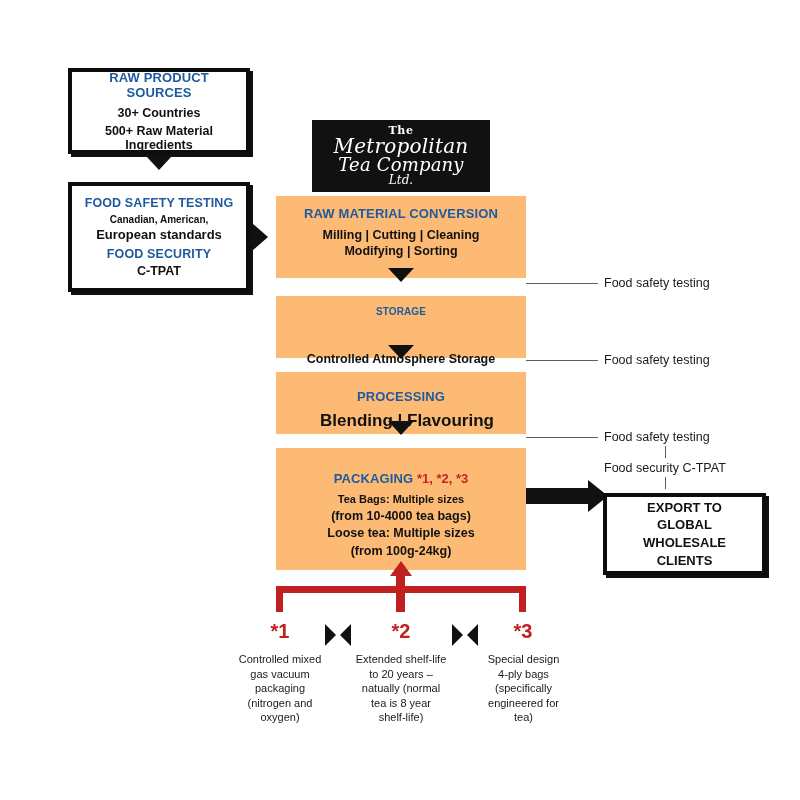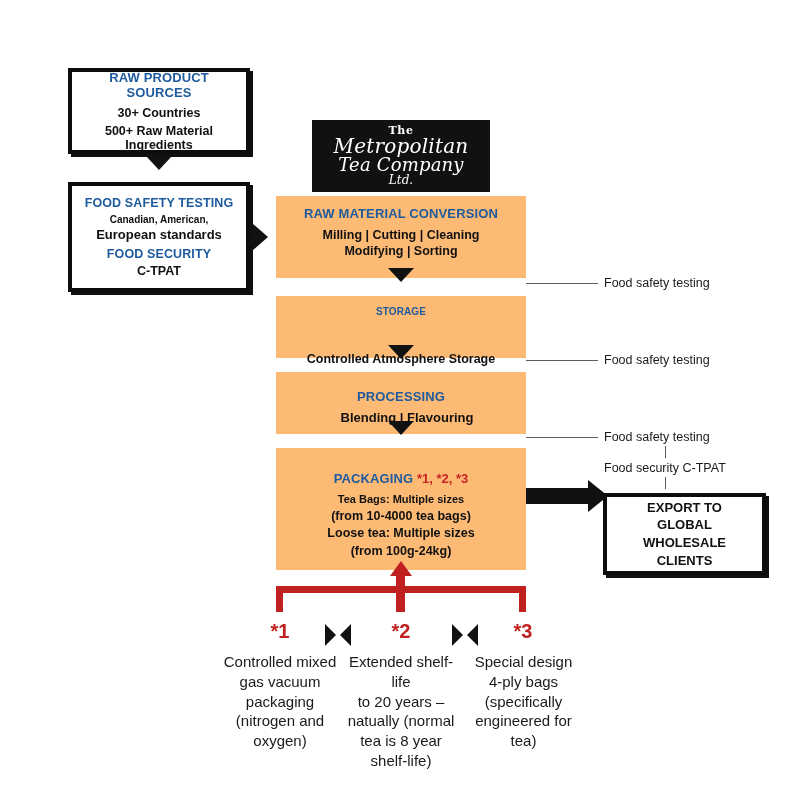--- a/index.html
+++ b/index.html
@@ -151,21 +151,21 @@
   .fnum{
     position:absolute;
     color:#c0201f;
     font-weight:bold;
     font-size:20px;
     text-align:center;
   }
   .ftext{
     position:absolute;
     color:#1a1a1a;
-    font-size:15px;
+    font-size:11px;
     line-height:1.32;
     text-align:center;
   }
   
   .sep{position:absolute;width:26px;height:22px;}
   .sep .lt,.sep .rt{position:absolute;top:0;width:0;height:0;}
   .sep .lt{left:0;border-top:11px solid transparent;border-bottom:11px solid transparent;border-left:11px solid #111111;}
   .sep .rt{right:0;border-top:11px solid transparent;border-bottom:11px solid transparent;border-right:11px solid #111111;}
 </style>
 </head>
@@ -212,21 +212,21 @@
   <div class="tri-down" style="left:388px;top:268px;"></div>
 
   <div class="greybox" style="left:276px;top:296px;width:250px;height:62px;padding-top:10px;">
     <div class="hdr" style="font-size:10px;margin-bottom:6px;">STORAGE</div>
     <div class="bodytxt" style="font-size:12.5px;line-height:1.3;margin-top:28px;">Controlled Atmosphere Storage</div>
   </div>
   <div class="tri-down" style="left:388px;top:345px;"></div>
 
   <div class="greybox" style="left:276px;top:372px;width:250px;height:62px;padding-top:10px;">
     <div class="hdr" style="font-size:13px;margin-bottom:6px;margin-top:7px;">PROCESSING</div>
-    <div class="bodytxt" style="font-size:13px;line-height:1.3;padding-left:12px;">Blending | Flavouring</div>
+    <div class="bodytxt" style="font-size:17px;line-height:1.3;padding-left:12px;">Blending | Flavouring</div>
   </div>
   <div class="tri-down" style="left:388px;top:421px;"></div>
 
   <div class="greybox" style="left:276px;top:448px;width:250px;height:122px;padding-top:23px;">
     <div style="font-size:13px;margin-bottom:6px;">
       <span class="hdr">PACKAGING</span><span class="star"> *1, *2, *3</span>
     </div>
     <div class="bodytxt" style="font-size:11px;line-height:1.42;">Tea Bags: Multiple sizes</div>
     <div class="bodytxt" style="font-size:12.5px;line-height:1.42;">(from 10-4000 tea bags)</div>
     <div class="bodytxt" style="font-size:12.5px;line-height:1.42;">Loose tea: Multiple sizes</div>

